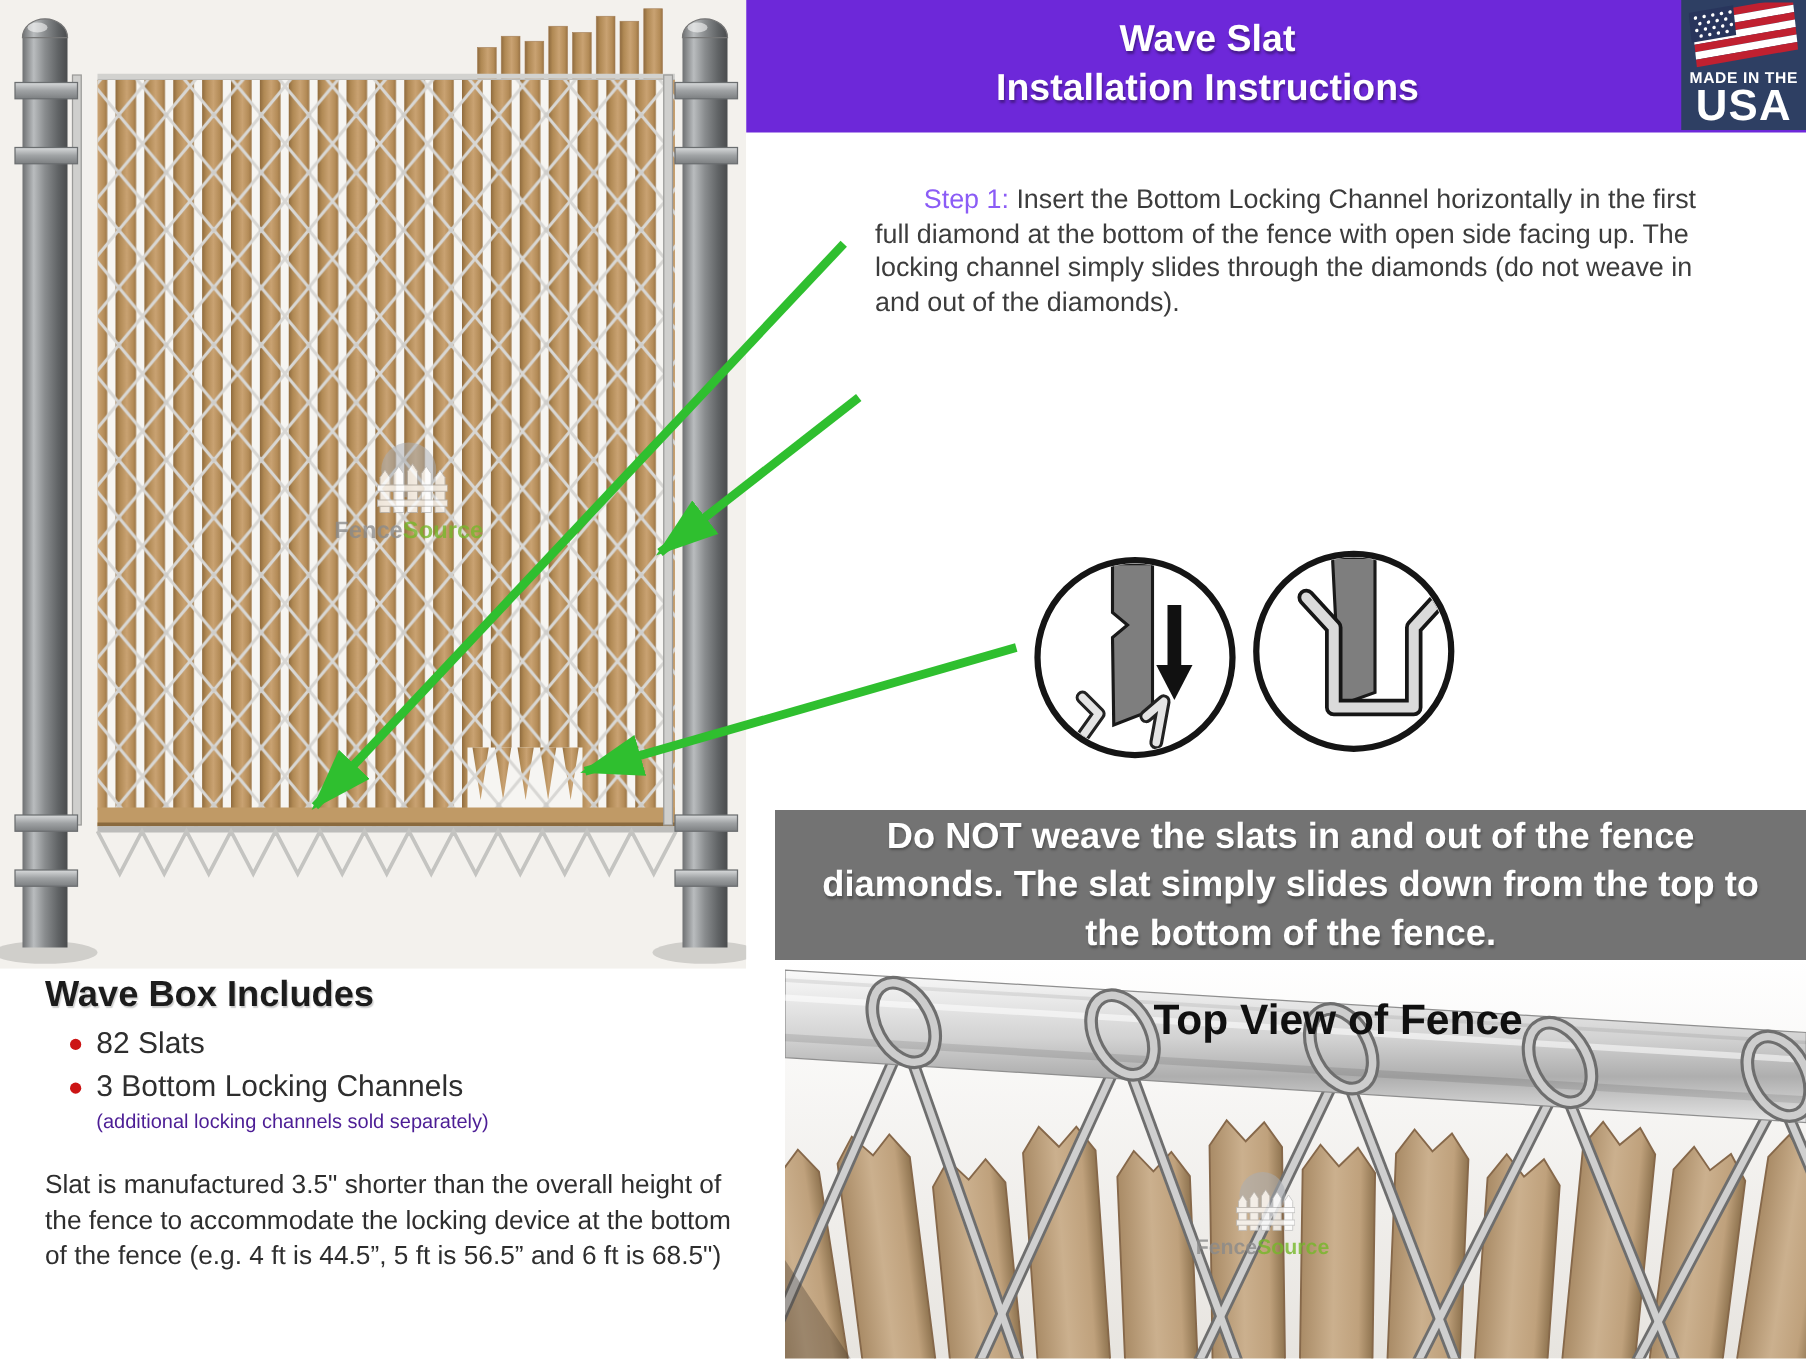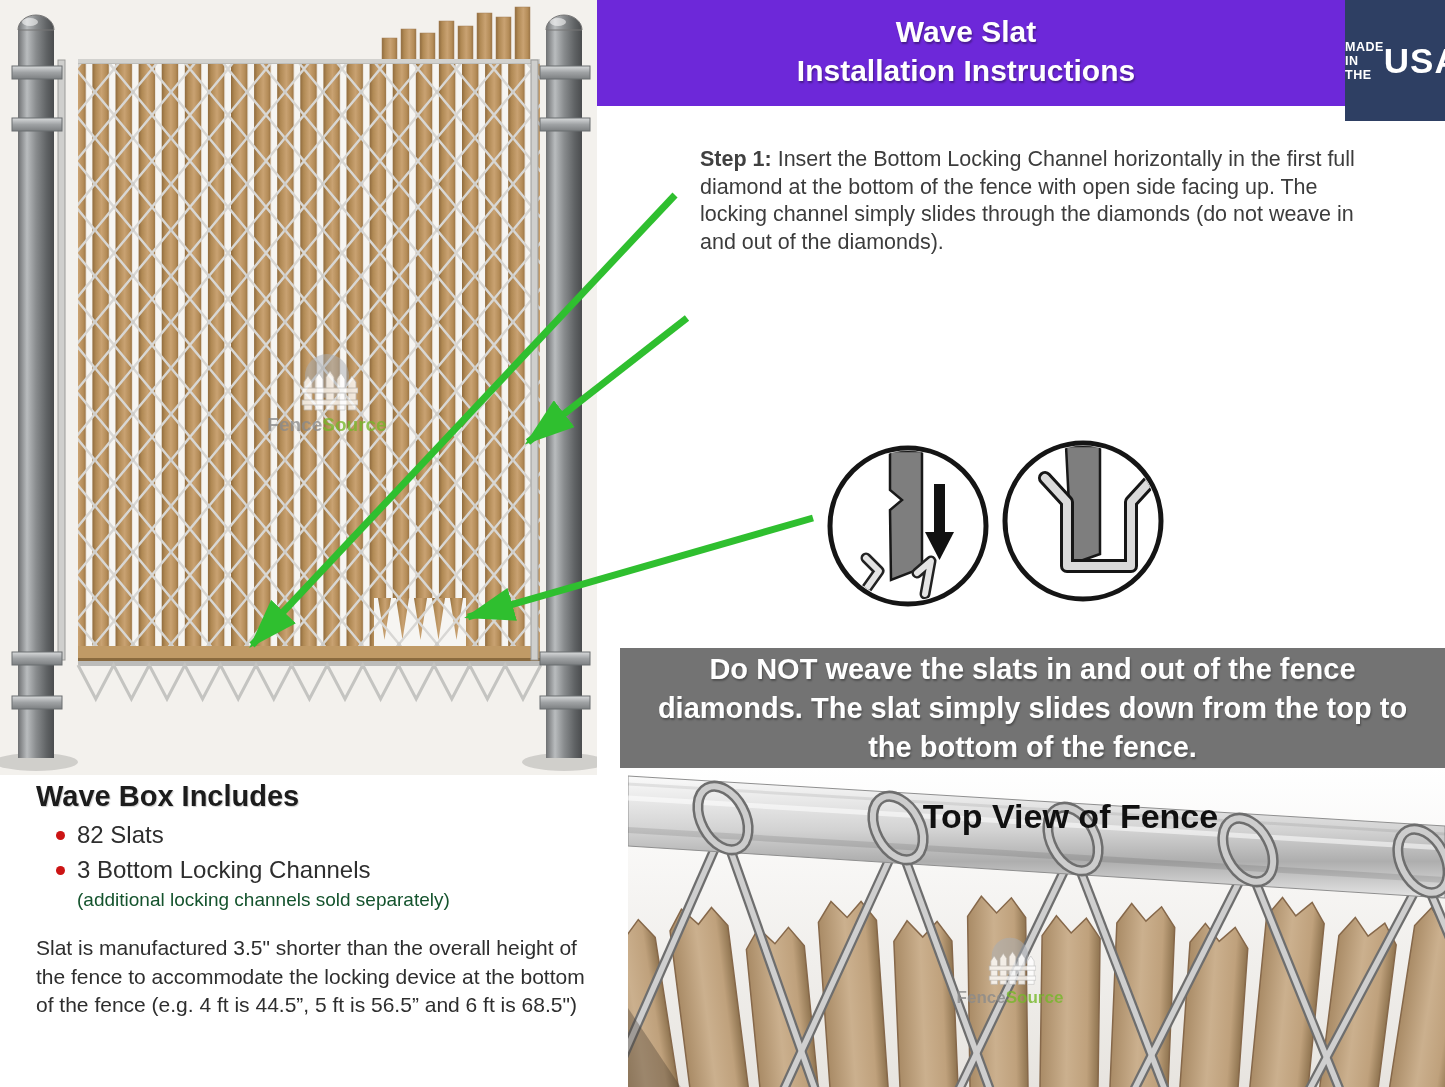--- a/index.html
+++ b/index.html
@@ -7,47 +7,47 @@
     position:relative;width:1445px;height:1087px;overflow:hidden;background:#ffffff;
     font-family:"Liberation Sans", sans-serif;color:#3a3a3a;
   }
   
   .photo-left{position:absolute;left:0;top:0;width:597px;height:775px;}
   
   .hdr{position:absolute;left:597px;top:0;width:848px;height:106px;background:#6d28d9;}
   .hdr-title{position:absolute;left:0;right:110px;top:12px;text-align:center;
     color:#fff;font-weight:bold;font-size:30px;line-height:39px;
     text-shadow:1px 2px 2px rgba(0,0,0,.35);}
-  .usa-badge{position:absolute;right:0;top:0;width:100px;height:121px;background:#2e3f63;
-    display:flex;flex-direction:row;align-items:center;margin-left:16px;}
+  .usa-badge{position:absolute;right:0;top:0;width:100px;height:104px;background:#2e3f63;
+    display:flex;flex-direction:column;align-items:center;margin-left:16px;}
   .usa-flag{margin-top:2px;}
   .usa-line1{color:#fff;font-weight:bold;font-size:12.5px;letter-spacing:.5px;margin-top:1px;}
   .usa-line2{color:#fff;font-weight:bold;font-size:35px;line-height:32px;letter-spacing:1px;}
   
   .step{position:absolute;left:700px;width:658px;font-size:21.5px;line-height:27.5px;color:#3c3c3c;margin:0;}
-  .step-label{color:#404040;font-weight:bold;}
+  .step-label{color:#8b5cf6;font-weight:normal;margin-left:39px;}
   .step1{top:146px;} .step2{top:284px;} .step3{top:392px;}
   
   .circles{position:absolute;left:820px;top:440px;}
   
   .warn{position:absolute;left:620px;top:648px;width:825px;height:120px;background:#737373;
     display:flex;align-items:center;justify-content:center;}
   .warn-text{width:760px;text-align:center;color:#fff;font-weight:bold;font-size:29px;line-height:39px;
     text-shadow:1px 2px 2px rgba(0,0,0,.3);}
   
   .top-view{position:absolute;left:628px;top:768px;width:817px;height:319px;}
   .tv-caption{position:absolute;left:628px;top:797px;width:885px;text-align:center;
     color:#101010;font-weight:bold;font-size:34px;}
   
   .box-head{position:absolute;left:36px;top:780px;font-size:29px;font-weight:bold;color:#1c1c1c;
     text-shadow:1px 1px 1px rgba(0,0,0,.2);margin:0;}
   .box-item{position:absolute;left:56px;font-size:24px;color:#2e2e2e;display:flex;align-items:center;}
   .box-item1{top:821px;} .box-item2{top:856px;}
   .dot{width:9px;height:9px;border-radius:50%;background:#cc1414;margin-right:12px;flex:0 0 auto;}
-  .box-note{position:absolute;left:77px;top:889px;font-size:19px;color:#14532d;}
+  .box-note{position:absolute;left:77px;top:889px;font-size:16px;color:#4c1d95;}
   .footnote{position:absolute;left:36px;top:934px;width:568px;font-size:21px;line-height:28.5px;color:#2e2e2e;margin:0;}
   
   .wm{position:absolute;display:flex;flex-direction:column;align-items:center;pointer-events:none;}
   .wm1{left:262px;top:352px;width:130px;opacity:.78;}
   .wm2{left:945px;top:936px;width:130px;opacity:.8;}
   .wm-text{font-weight:bold;margin-top:2px;}
   .wm1 .wm-text{font-size:19px;} .wm2 .wm-text{font-size:17px;}
   .wm-fence{color:#8b8b8b;} .wm-source{color:#76b82a;}
   
   .arrows{position:absolute;left:0;top:0;z-index:60;pointer-events:none;}

